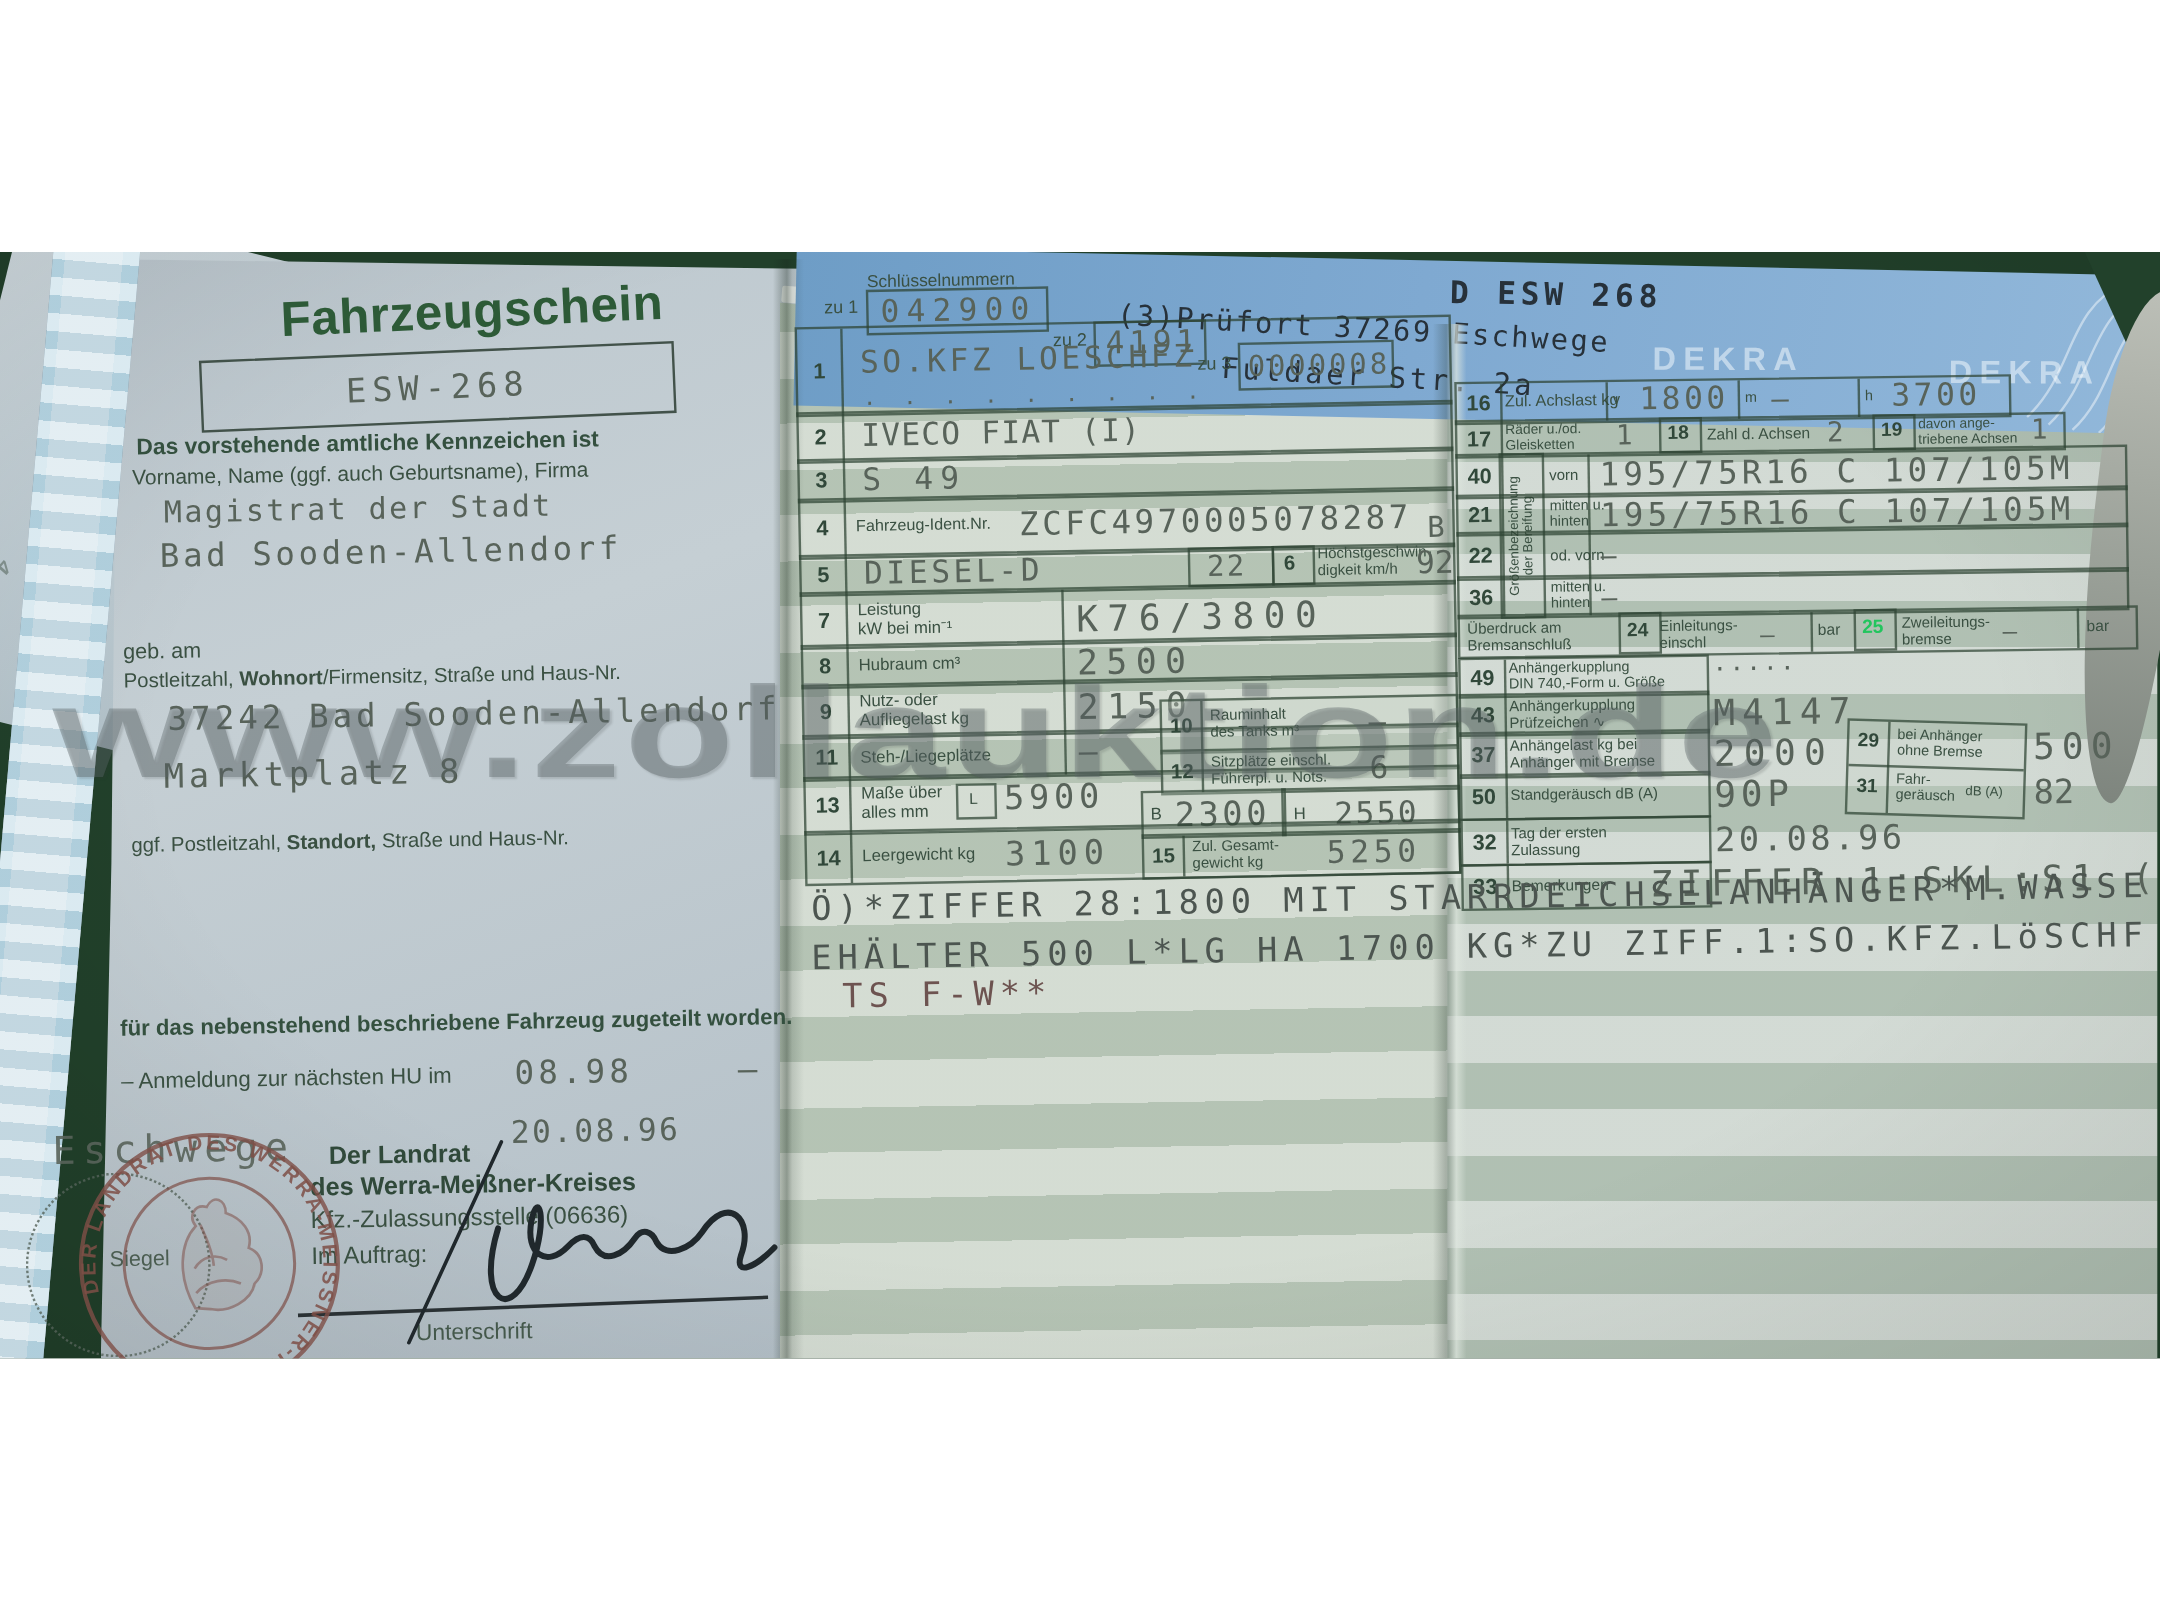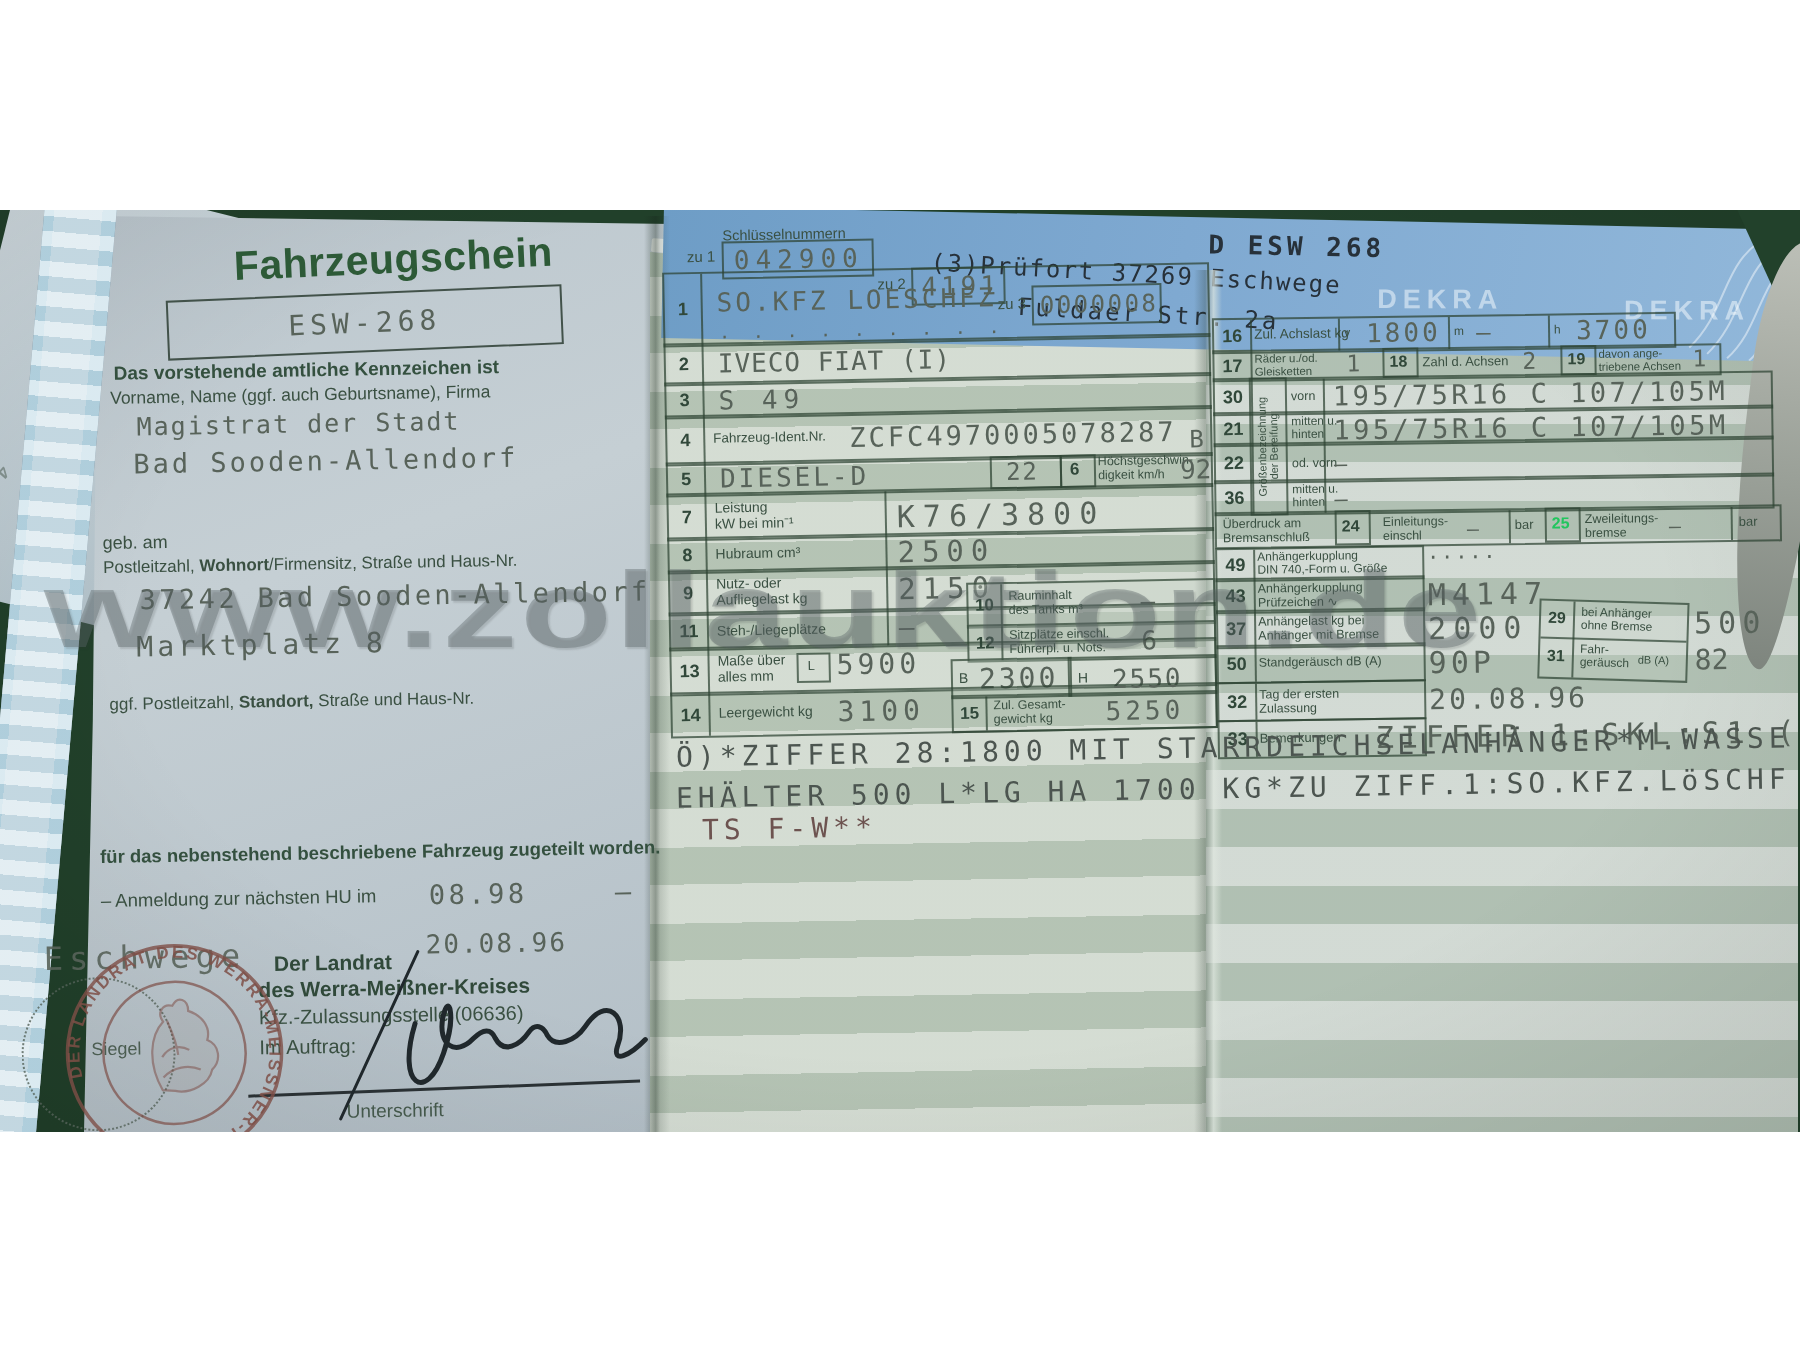--- a/index.html
+++ b/index.html
@@ -318,21 +318,21 @@
         </div>
         <span class="lbl abs" style="left:384px;top:1px;font-size:11.5px;">davon ange-
 triebene Achsen</span>
         <span class="typed abs" style="left:478px;top:0px;font-size:23px;">1</span>
       </div>
 
       <div class="minibox vert-lbl" style="left:36px;top:70px;width:34px;height:134px;font-size:11px;color:#3a5042;text-align:center;line-height:1.05;white-space:pre-line;">Größenbezeichnung
 der Bereifung</div>
 
       <div class="row" style="left:0;top:70px;width:556px;height:34px;">
-        <div class="numcell">30</div>
+        <div class="numcell">40</div>
         <span class="lbl abs" style="left:76px;top:10px;font-size:12.5px;">vorn</span>
         <div class="vl" style="left:108px;"></div>
         <span class="typed abs" style="left:118px;top:2px;font-size:27px;letter-spacing:3.5px;">195/75R16 C 107/105M</span>
       </div>
 
       <div class="row" style="left:0;top:104px;width:556px;height:31px;">
         <div class="numcell">21</div>
         <span class="lbl abs" style="left:76px;top:2px;font-size:12px;">mitten u.
 hinten</span>
         <div class="vl" style="left:108px;"></div>
@@ -350,21 +350,21 @@
         <div class="numcell">36</div>
         <span class="lbl abs" style="left:76px;top:2px;font-size:12px;">mitten u.
 hinten</span>
         <div class="vl" style="left:108px;"></div>
         <span class="typed abs" style="left:118px;top:6px;font-size:22px;">–</span>
       </div>
 
       <div class="row" style="left:0;top:204px;width:563px;height:33px;">
         <span class="lbl abs" style="left:6px;top:3px;font-size:12.5px;">Überdruck am
 Bremsanschluß</span>
-        <div class="minibox" style="left:118px;top:-2px;width:32px;height:31px;text-align:right;">
+        <div class="minibox" style="left:132px;top:-2px;width:32px;height:31px;text-align:right;">
           <span class="abs" style="left:5px;top:5px;font:700 16px 'Liberation Sans',sans-serif;color:#31483a;">24</span>
         </div>
         <span class="lbl abs" style="left:166px;top:3px;font-size:12.5px;">Einleitungs-
 einschl</span>
         <span class="typed abs" style="left:250px;top:6px;font-size:20px;">–</span>
         <div class="vl" style="left:292px;"></div>
         <span class="lbl abs" style="left:298px;top:8px;font-size:13px;">bar</span>
         <div class="minibox" style="left:328px;top:-2px;width:32px;height:31px;">
           <span class="abs" style="left:5px;top:5px;font:700 16px 'Liberation Sans',sans-serif;color:#22c55e;">25</span>
         </div>

